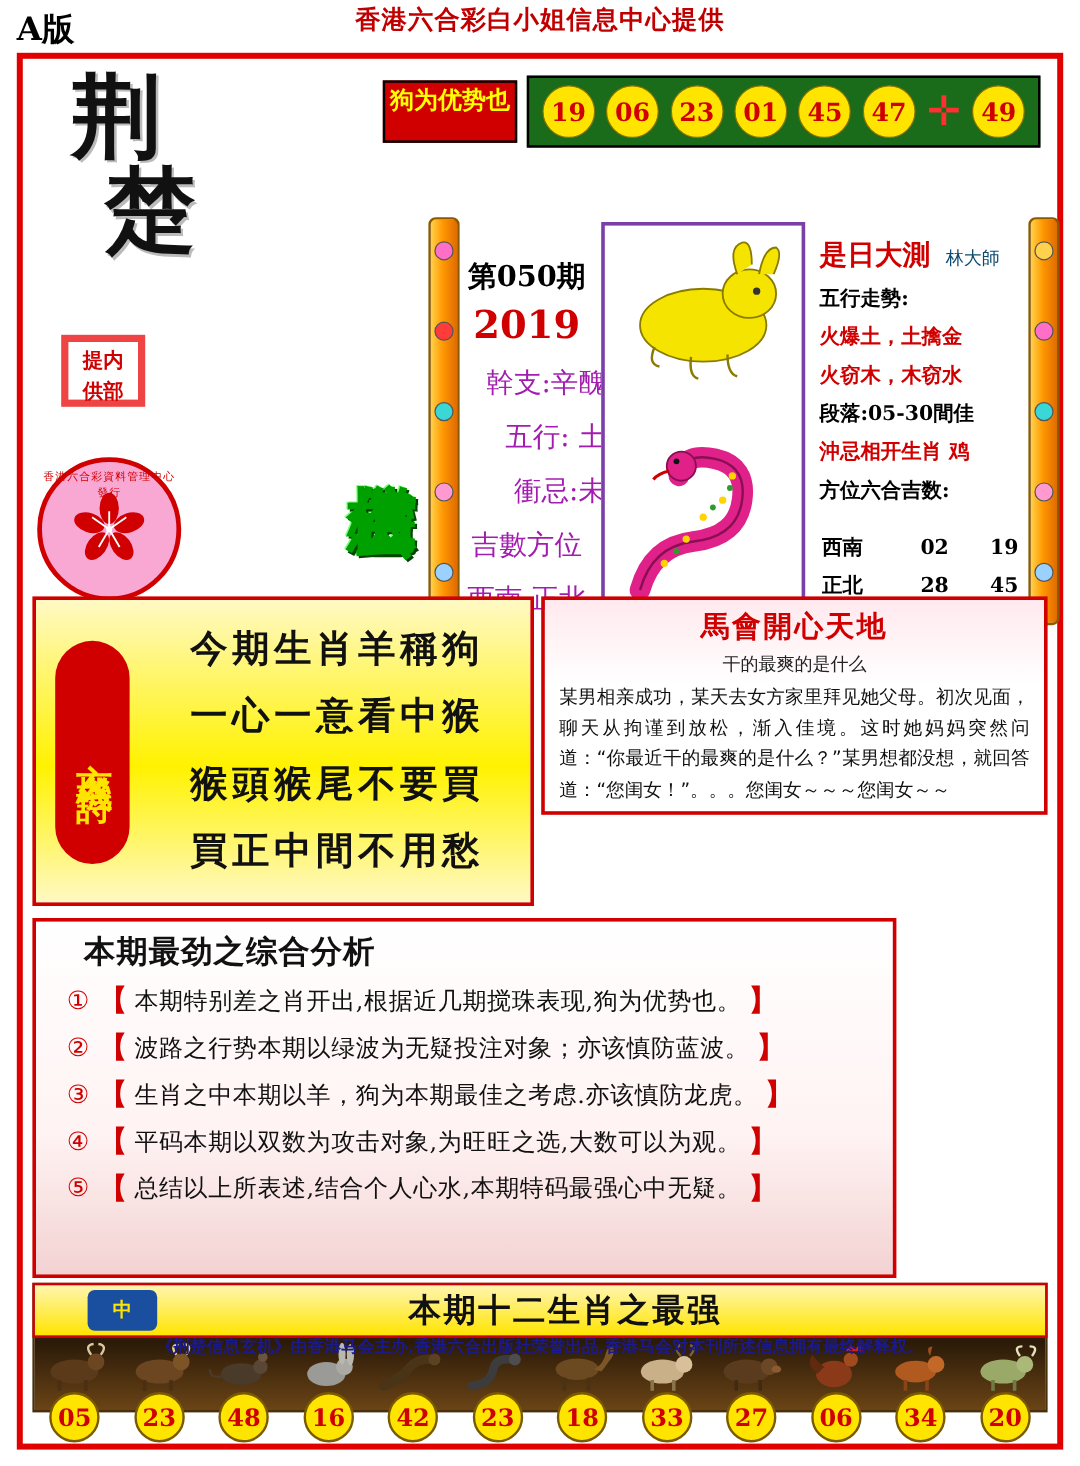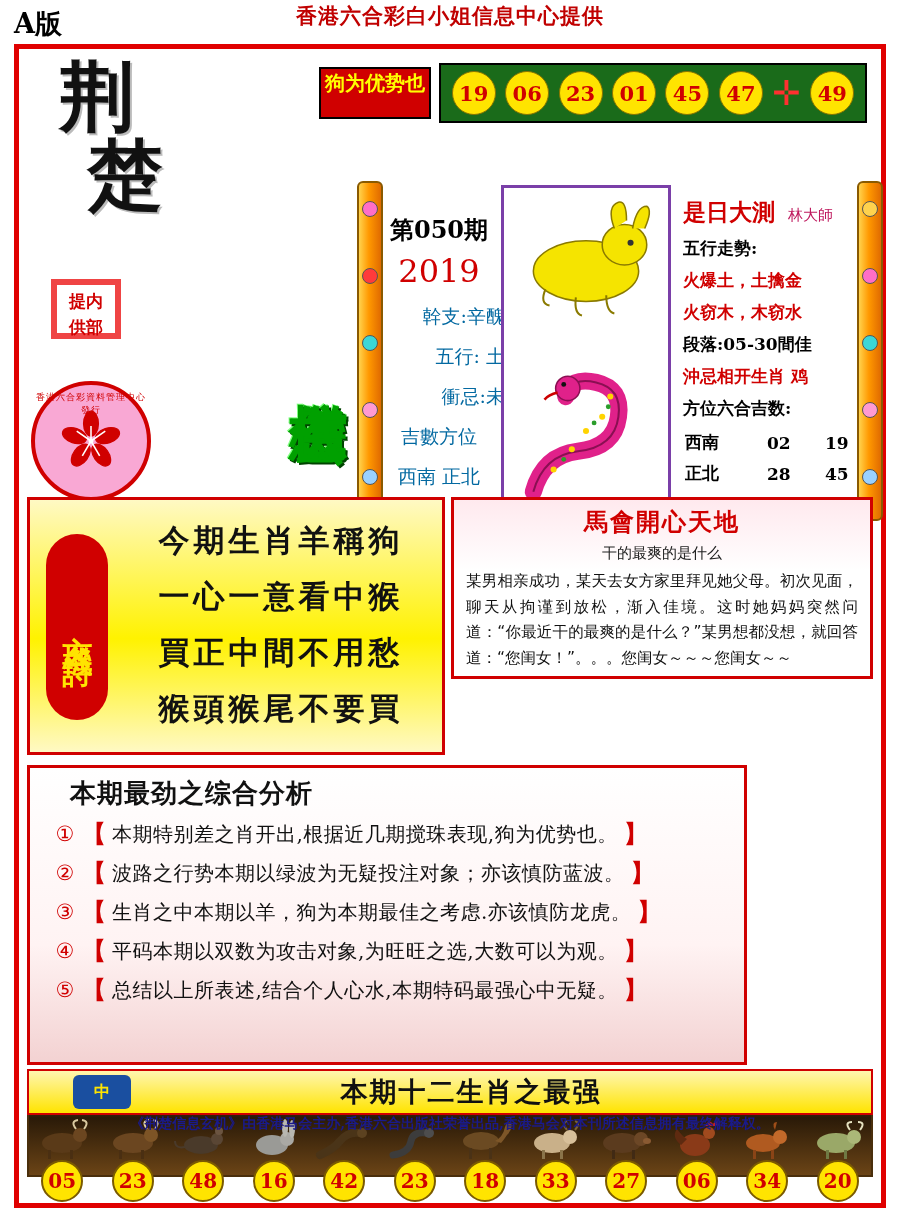--- a/index.html
+++ b/index.html
@@ -131,38 +131,38 @@
     border-radius: 8px; border: 1px solid #555;
   }
 
   
   .period-block {
     position: absolute; left: 350px; top: 165px;
     width: 140px; text-align: center;
     font-family: "DejaVu Serif", serif;
   }
   .period-no { font-size: 24px; font-weight: bold; color: #000; }
-  .period-year { font-size: 32px; font-weight: normal; color: #d00000; margin-top: 6px; }
-  .period-line { font-size: 19px; color: #0369a1; margin-top: 14px; text-align: right; padding-right: 4px;}
+  .period-year { font-size: 32px; font-weight: bold; color: #d00000; margin-top: 6px; }
+  .period-line { font-size: 23px; color: #a21caf; margin-top: 14px; text-align: right; padding-right: 4px;}
   .period-line.center { text-align: center; padding-right: 0; }
 
   
   .zodiac-box {
     position: absolute; left: 482px; top: 136px;
     width: 170px; height: 330px;
     border: 3px solid #7a3fa8; background: #fff;
   }
 
   
   .forecast { position: absolute; left: 664px; top: 148px; width: 190px; font-family:"DejaVu Serif", serif; }
   .forecast-title { font-size: 23px; font-weight: bold; color: #d00000; display:inline-block; }
-  .forecast-author { font-size: 15px; color: #be185d; margin-left: 8px; }
+  .forecast-author { font-size: 15px; color: #0c4a6e; margin-left: 8px; }
   .f-line { font-size: 17px; font-weight: bold; color: #000; margin-top: 9px; }
   .f-line.red { color: #d00000; }
-  .f-table { margin-top: 6px; font-size: 17px; font-weight: bold; }
+  .f-table { margin-top: 20px; font-size: 17px; font-weight: bold; }
   .f-table td { padding: 3px 0; font-weight: bold; }
 
   
   .mid { position: absolute; left: 0; top: 448px; width: 862px; height: 262px; }
   .poem-box {
     position: absolute; left: 8px; top: 0; width: 418px; height: 258px;
     border: 3px solid #d00000;
     background: linear-gradient(180deg,#fff9c4 0%, #fff200 55%, #fff9c4 100%);
   }
   .poem-badge {
@@ -411,22 +411,22 @@
           </table>
       </div>
     </div>
 
     <div class="mid">
       <div class="poem-box">
         <div class="poem-badge">玄機詩</div>
         <div class="poem-lines">
           <div class="poem-line">今期生肖羊稱狗</div>
           <div class="poem-line">一心一意看中猴</div>
+          <div class="poem-line">猴頭猴尾不要買</div>
           <div class="poem-line">買正中間不用愁</div>
-          <div class="poem-line">猴頭猴尾不要買</div>
         </div>
       </div>
 
       <div class="joke-box">
         <div class="joke-title">馬會開心天地</div>
         <div class="joke-sub">干的最爽的是什么</div>
         <div class="joke-body">某男相亲成功，某天去女方家里拜见她父母。初次见面，聊天从拘谨到放松，渐入佳境。这时她妈妈突然问道：“你最近干的最爽的是什么？”某男想都没想，就回答道：“您闺女！”。。。您闺女～～～您闺女～～</div>
       </div>
     </div>
 

